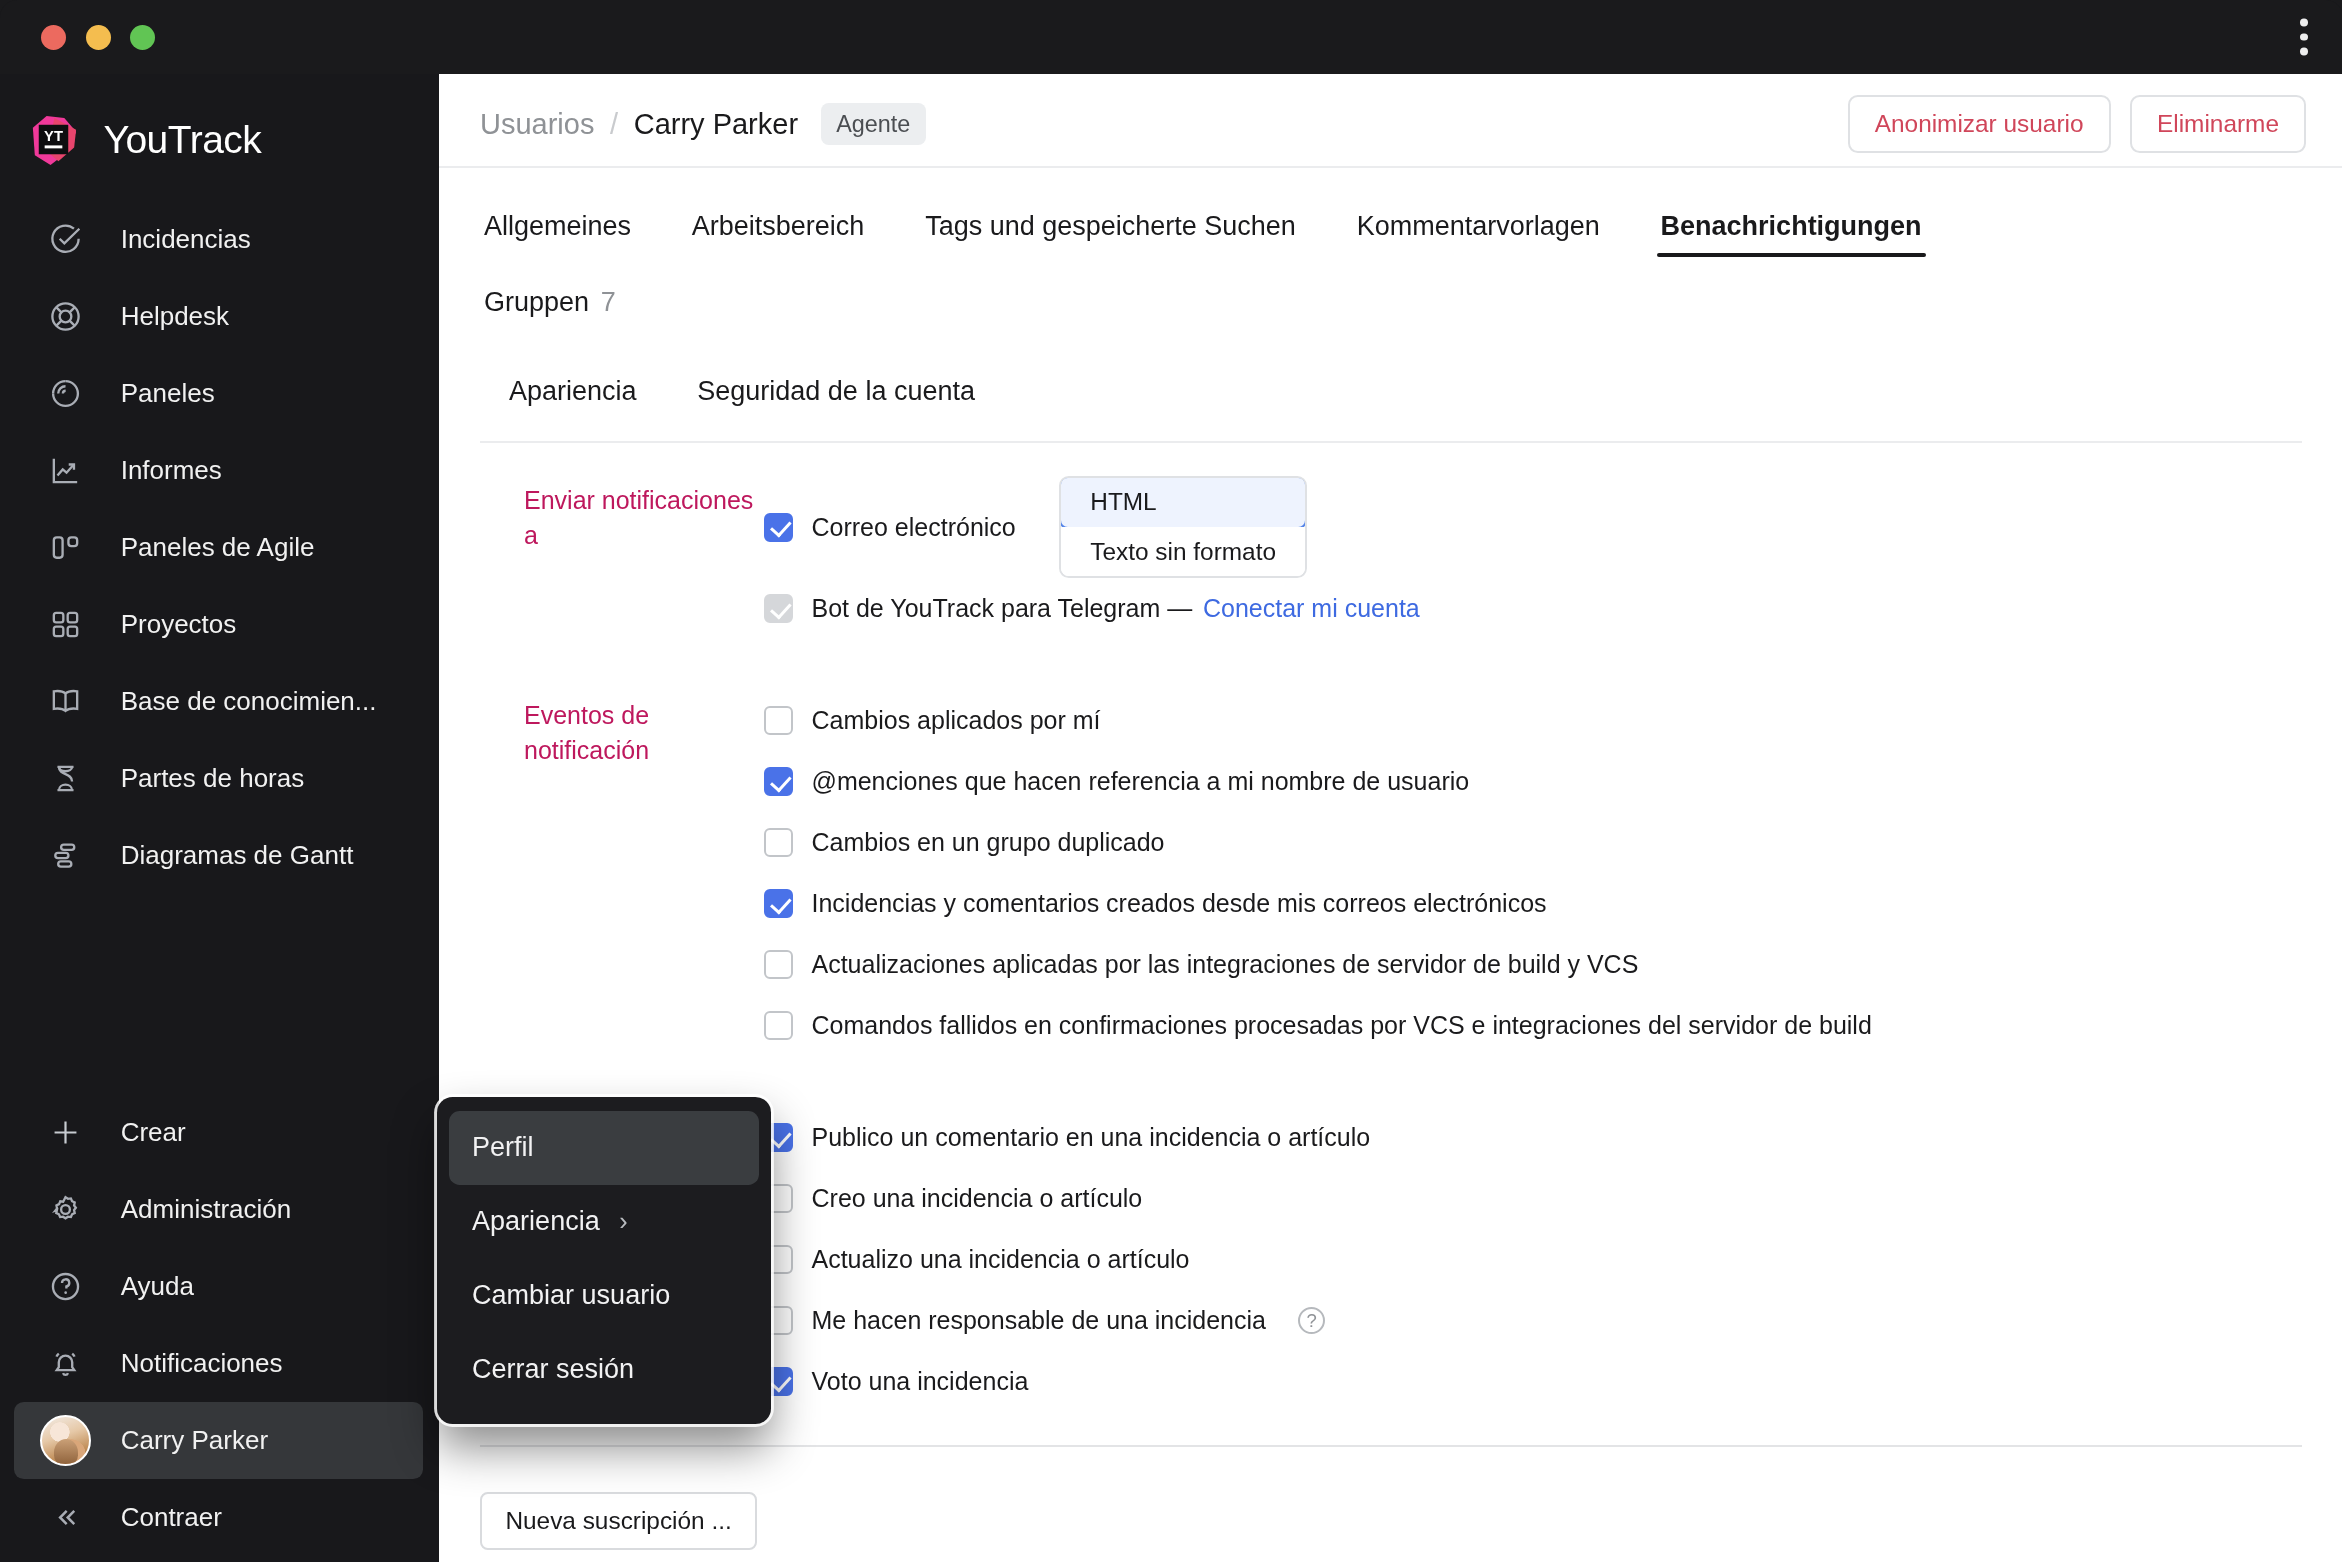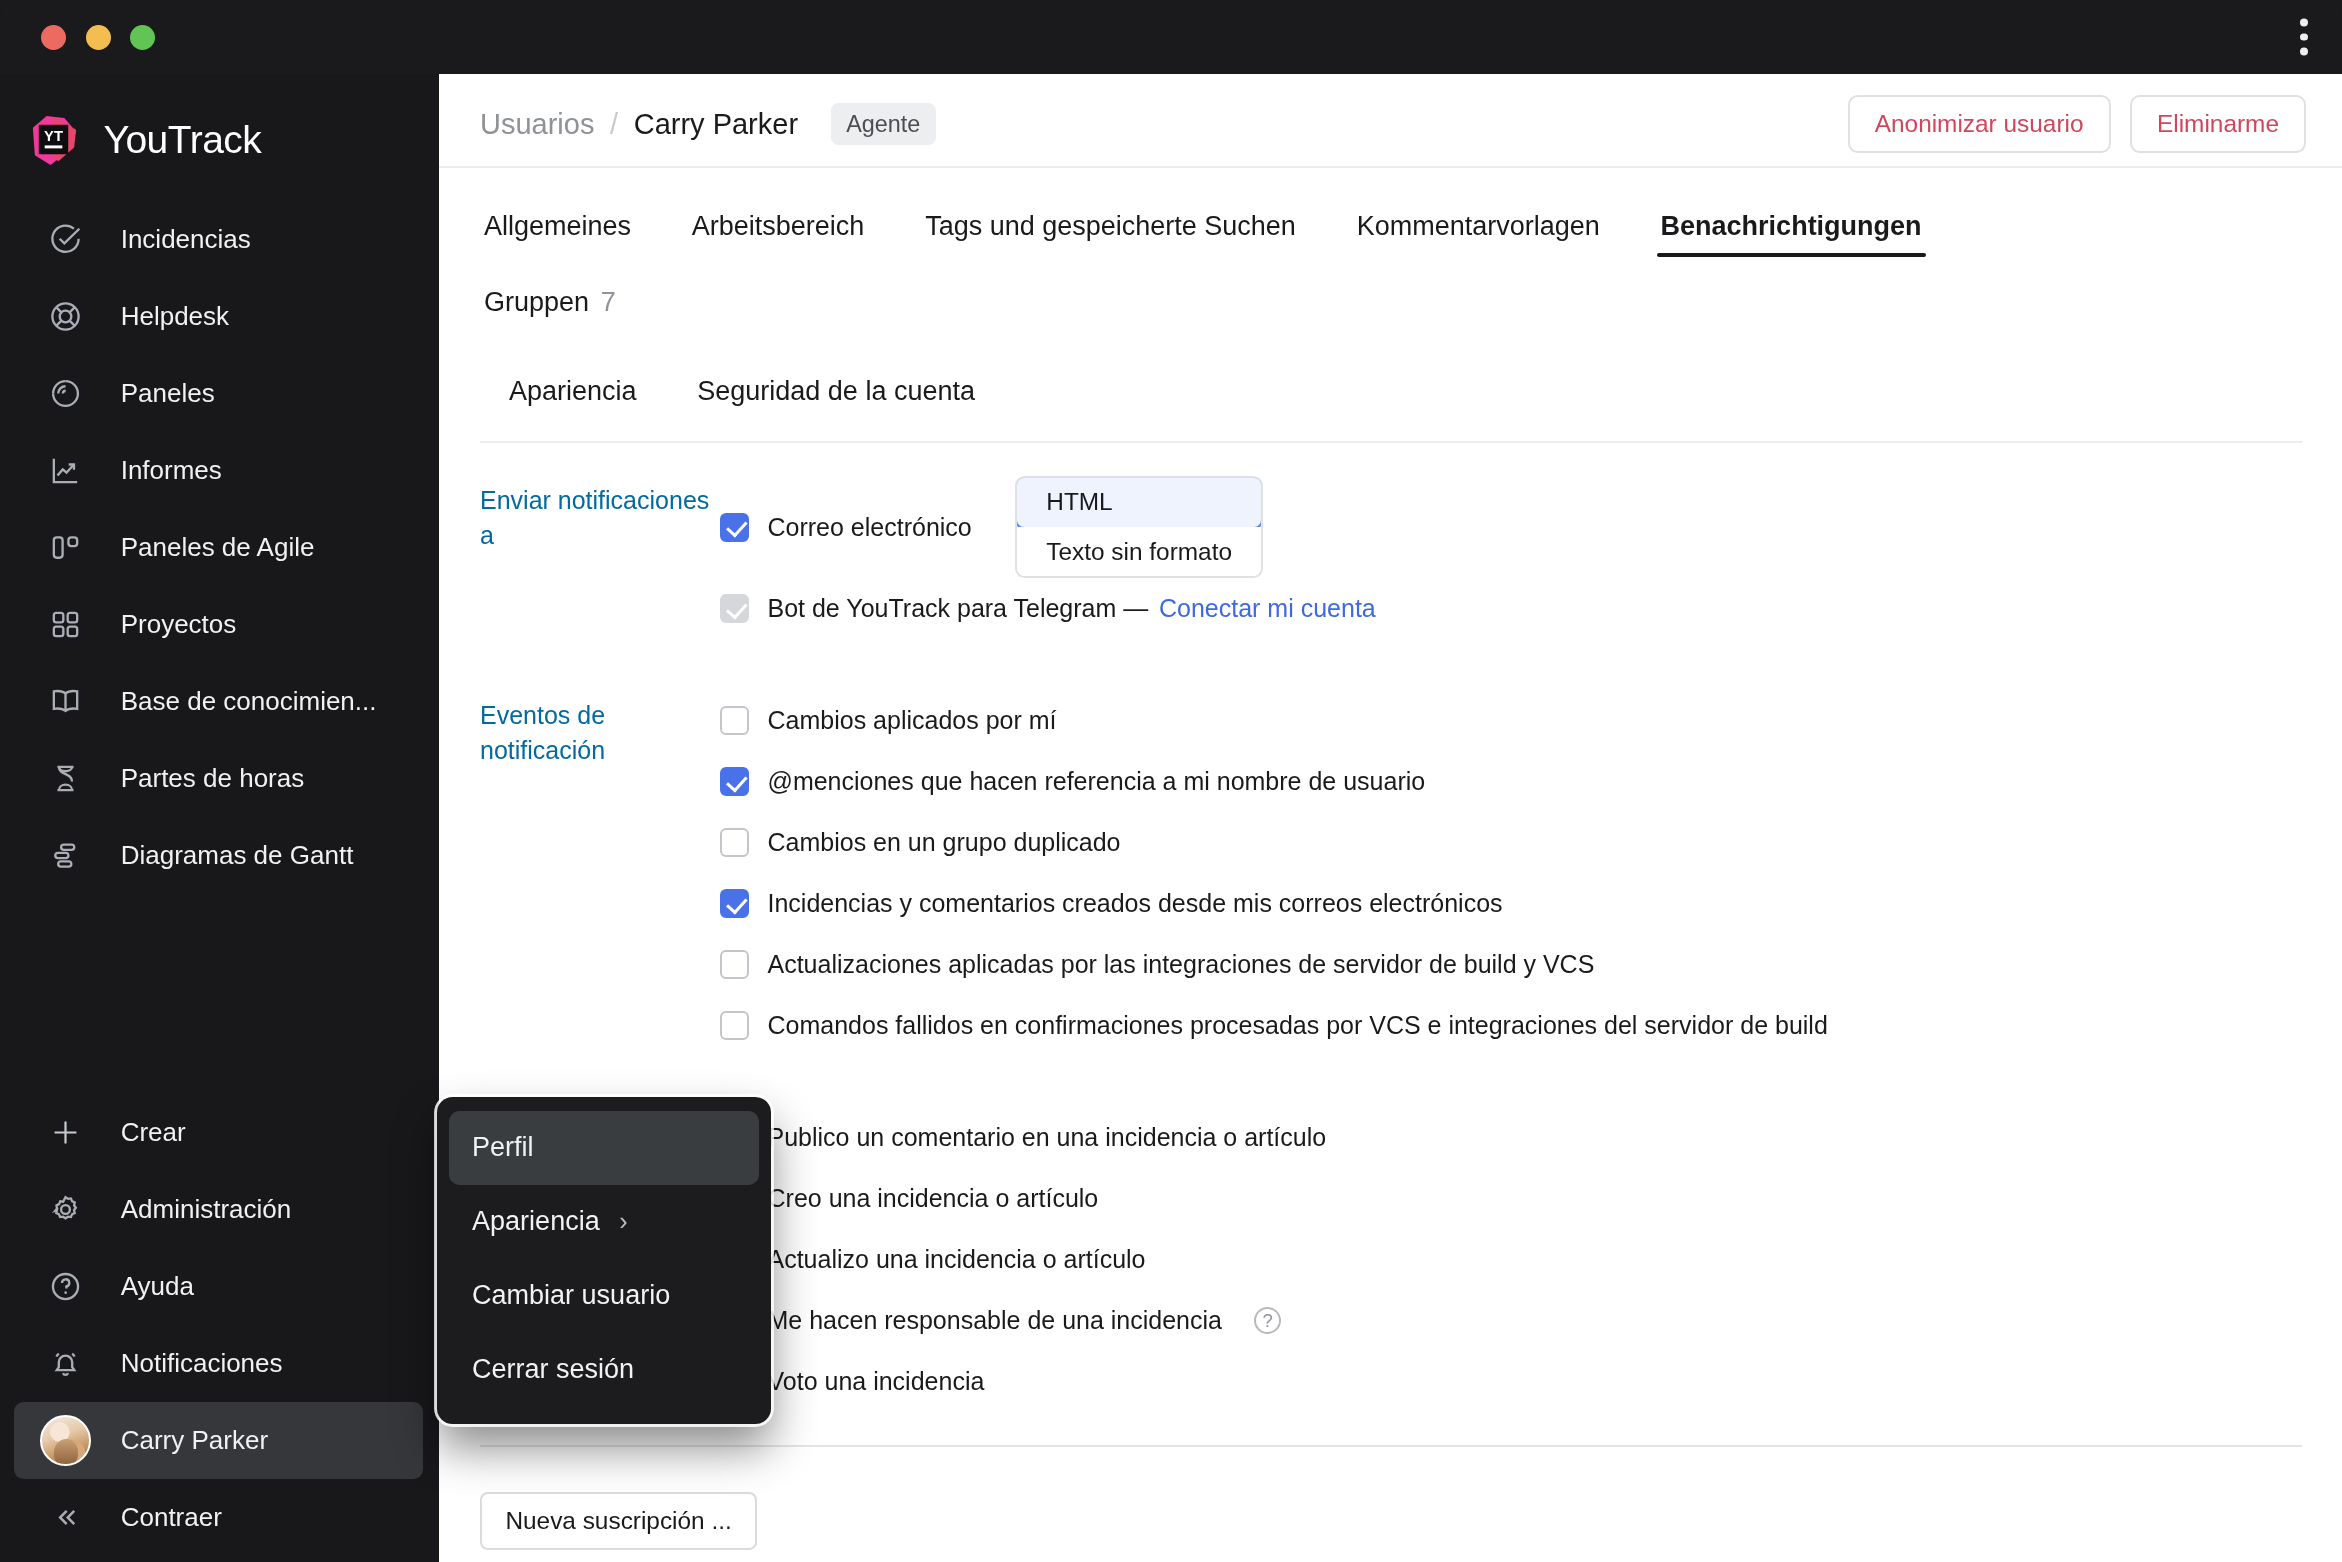--- a/index.html
+++ b/index.html
@@ -79,21 +79,21 @@
   }
   .topbar {
     height:94px; display:flex; align-items:center;
     padding:8px 37px 0 41px; border-bottom:2px solid #ebecee;
   }
   .crumbs { display:flex; align-items:center; gap:15.6px; }
   .crumb-muted { color:#8f9296; font-size:29px; }
   .crumb-sep { color:#c9cbce; font-size:29px; }
   .crumb-main { color:#1a1a1c; font-size:29px; }
   .badge {
-    margin-left:17px; background:#eceef0; color:#4b4e52;
+    margin-left:7px; background:#eceef0; color:#4b4e52;
     font-size:23.4px; padding:7.8px 15.6px; border-radius:7.8px;
   }
   .topbar-actions { margin-left:auto; display:flex; gap:19.5px; }
   .btn-outline {
     border:2px solid #dfe1e4; border-radius:9.8px; background:#fff;
     color:#d0465a; font-size:24.4px; padding:12.7px 25px; cursor:pointer;
     white-space:nowrap;
   }
 
   
@@ -113,22 +113,22 @@
   }
   .tab .count { color:#8f9296; margin-left:11.7px; font-weight:400; }
   .tabs-rule {
     margin:11.7px 41px 0 41px; height:2px; background:#ebecee;
   }
 
   
   .form { padding:33px 41px 0 41px; }
   .row { display:flex; margin-bottom:5.9px; }
   .row-label {
-    width:240px; flex:0 0 240px; color:#0369a1; font-size:25px;
-    line-height:1.38; padding-top:7.8px;
+    width:240px; flex:0 0 240px; color:#be185d; font-size:25px;
+    line-height:1.38; padding-top:7.8px;margin-left:44px;
   }
   .row-body { flex:1; }
   .chk-line {
     display:flex; align-items:center; gap:18.5px;
     min-height:61px;
   }
   .chk {
     width:29px; height:29px; border-radius:5.9px; flex:0 0 29px;
     border:2px solid #c2c5c9; background:#fff; position:relative;
     cursor:pointer;

